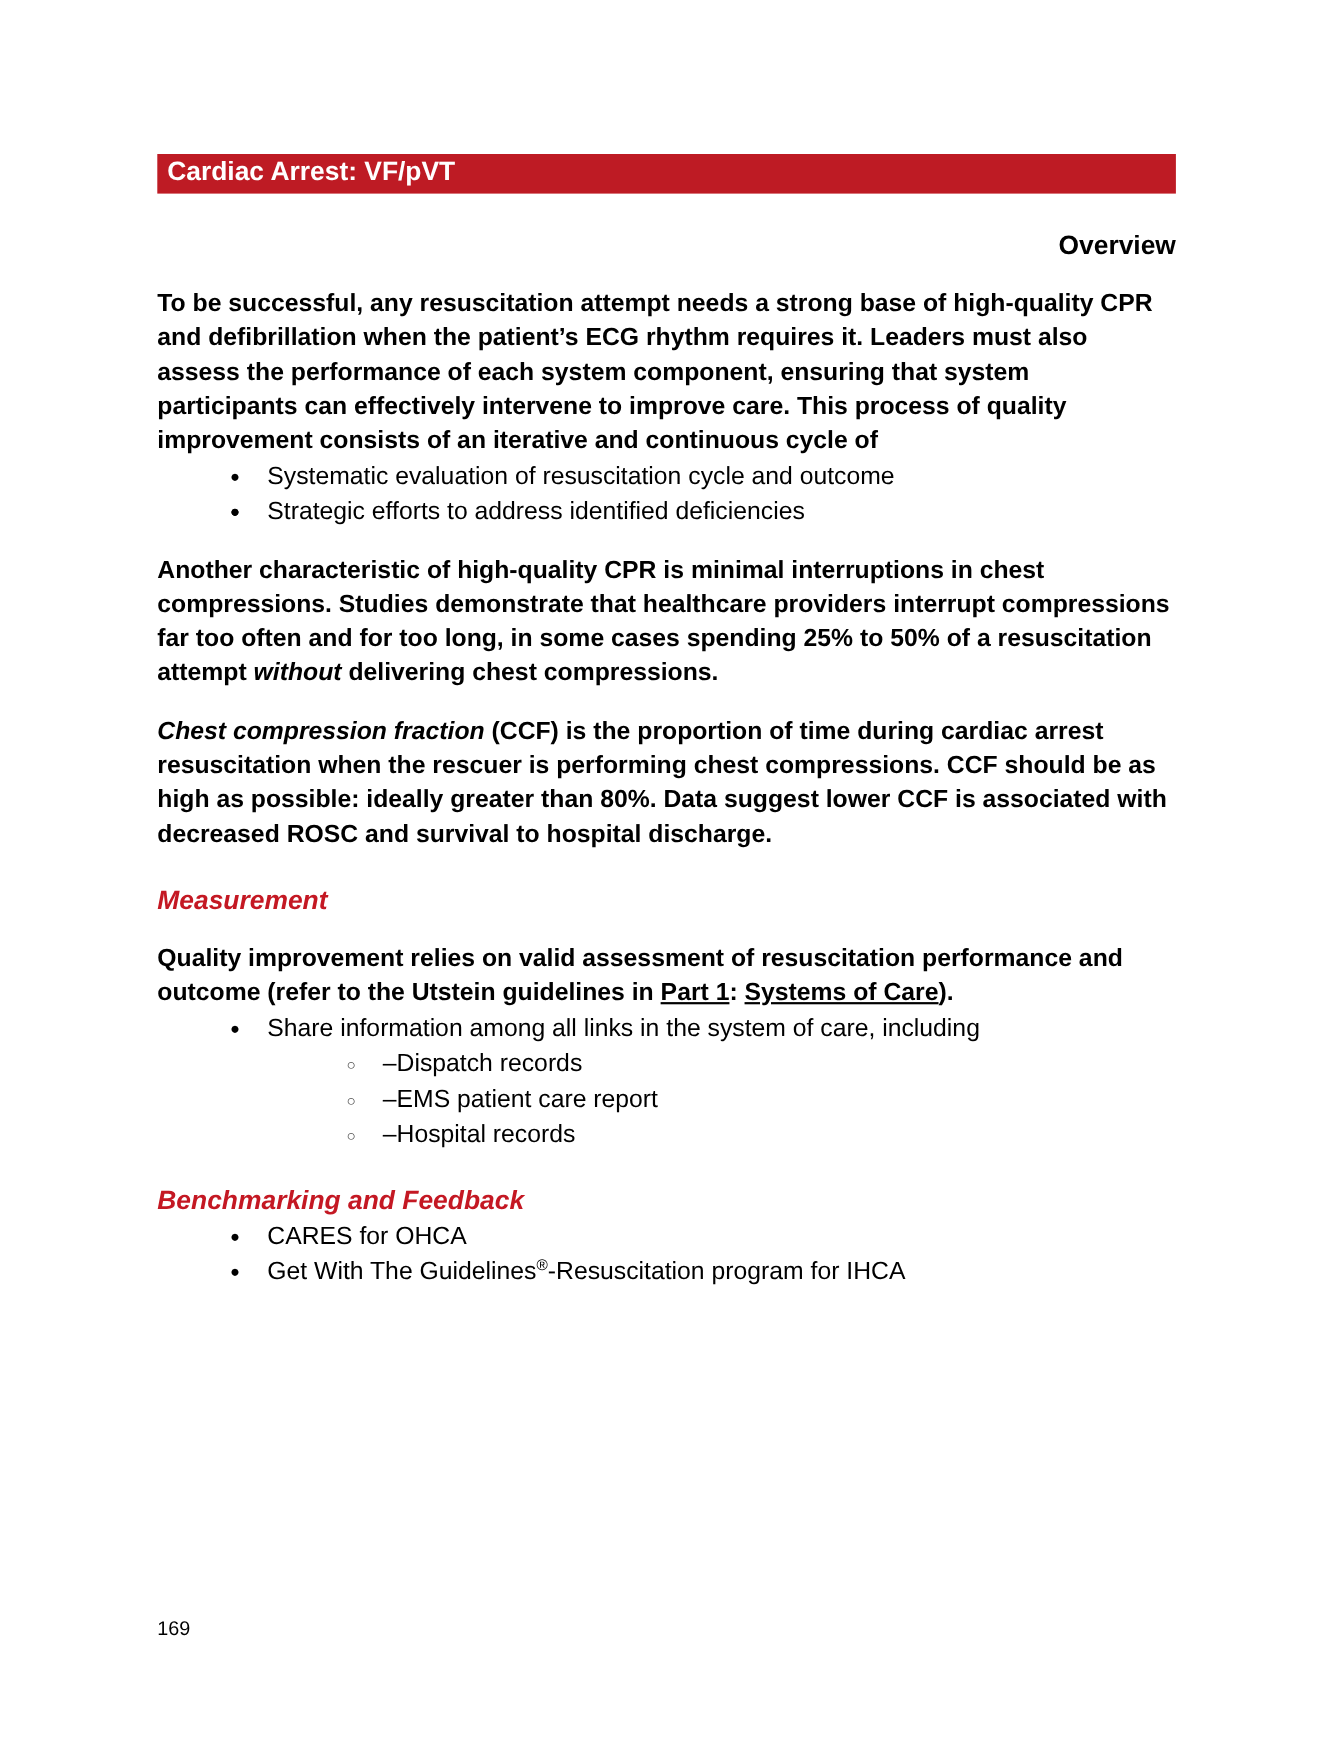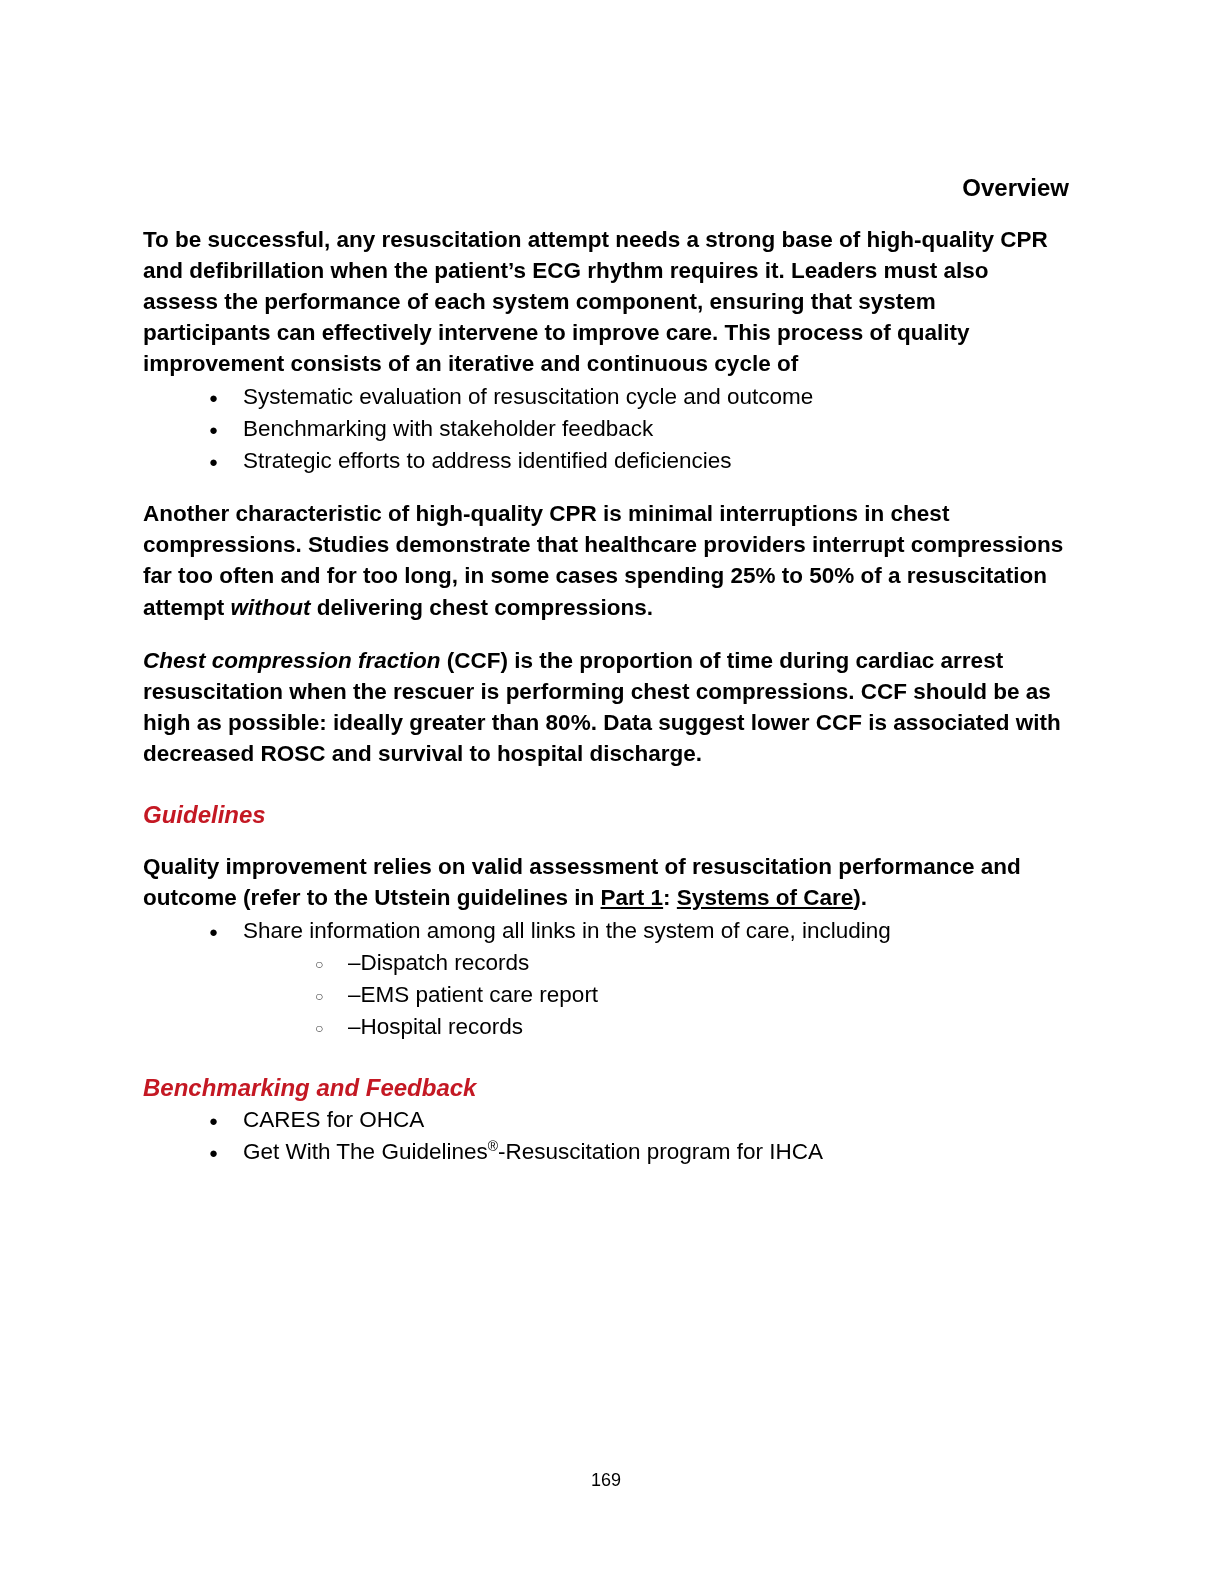--- a/index.html
+++ b/index.html
@@ -89,55 +89,57 @@
   sup.reg {
     font-size: 0.62em;
     vertical-align: super;
     line-height: 0;
   }
   .footer-pagenum {
     position: absolute;
     left: 143px;
     width: 926px;
     top: 1470px;
-    text-align: center;
+    text-align: left;
     font-size: 18px;
   }
 </style>
 </head>
 <body>
 
 <div class="page">
   <div class="content">
 
+    <div class="banner">
+      <span>Cardiac Arrest: VF/pVT</span>
+    </div>
 
     <div class="h-bold">Overview</div>
 
     <p class="para">To be successful, any resuscitation attempt needs a strong base of high-quality CPR and defibrillation when the patient’s ECG rhythm requires it. Leaders must also assess the performance of each system component, ensuring that system participants can effectively intervene to improve care. This process of quality improvement consists of an iterative and continuous cycle of</p>
 
     <div class="list">
       <div class="li1">
         <span class="marker">●</span>
         <span>Systematic evaluation of resuscitation cycle and outcome</span>
       </div>
       <div class="li1">
         <span class="marker">●</span>
-        <span>Benchmarking with stakeholder feedback</span>
       </div>
       <div class="li1">
         <span class="marker">●</span>
         <span>Strategic efforts to address identified deficiencies</span>
       </div>
     </div>
 
     <p class="para"><span>Another characteristic of high-quality CPR is minimal interruptions in chest compressions. Studies demonstrate that healthcare providers interrupt compressions far too often and for too long, in some cases spending 25% to 50% of a resuscitation attempt </span><span class="ital">without</span><span> delivering chest compressions.</span></p>
 
     <p class="para"><span class="ital">Chest compression fraction</span><span> (CCF) is the proportion of time during cardiac arrest resuscitation when the rescuer is performing chest compressions. CCF should be as high as possible: ideally greater than 80%. Data suggest lower CCF is associated with decreased ROSC and survival to hospital discharge.</span></p>
 
-    <div class="h-red">Guidelines</div>
+    <div class="h-red">Measurement</div>
 
     <p class="para"><span>Quality improvement relies on valid assessment of resuscitation performance and outcome (refer to the Utstein guidelines in </span><a class="doc-link">Part 1</a><span>: </span><a class="doc-link">Systems of Care</a><span>).</span></p>
 
     <div class="list">
       <div class="li1">
         <span class="marker">●</span>
         <span>Share information among all links in the system of care, including</span>
       </div>
       <div class="li2">
         <span class="marker">○</span>

